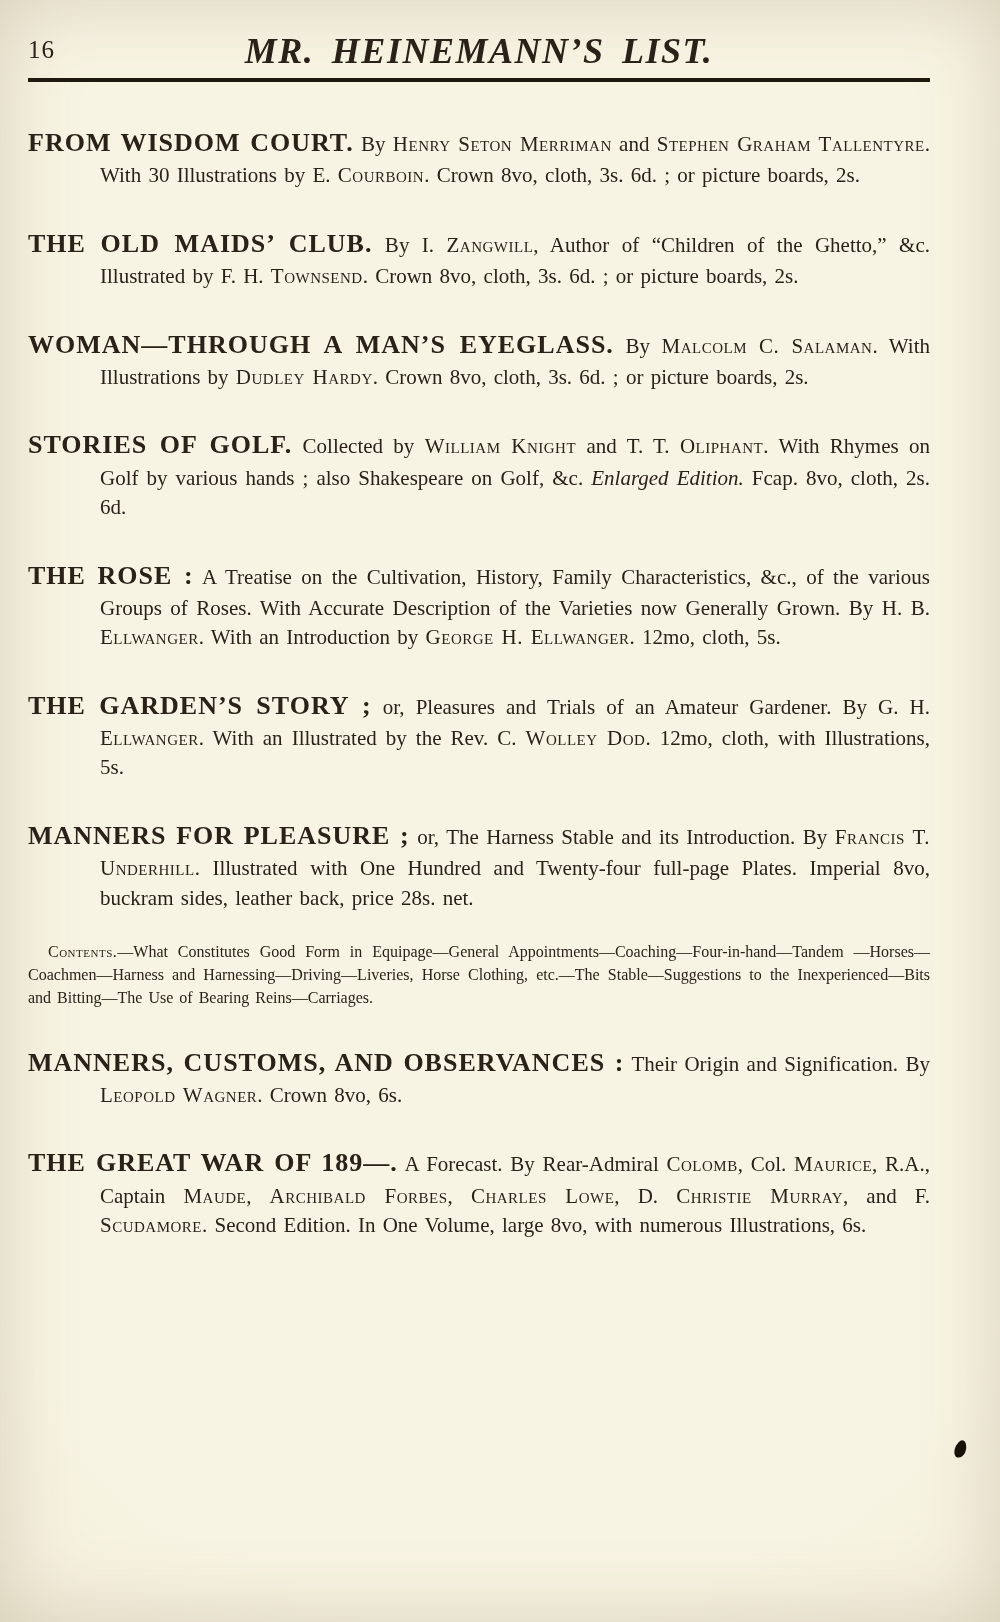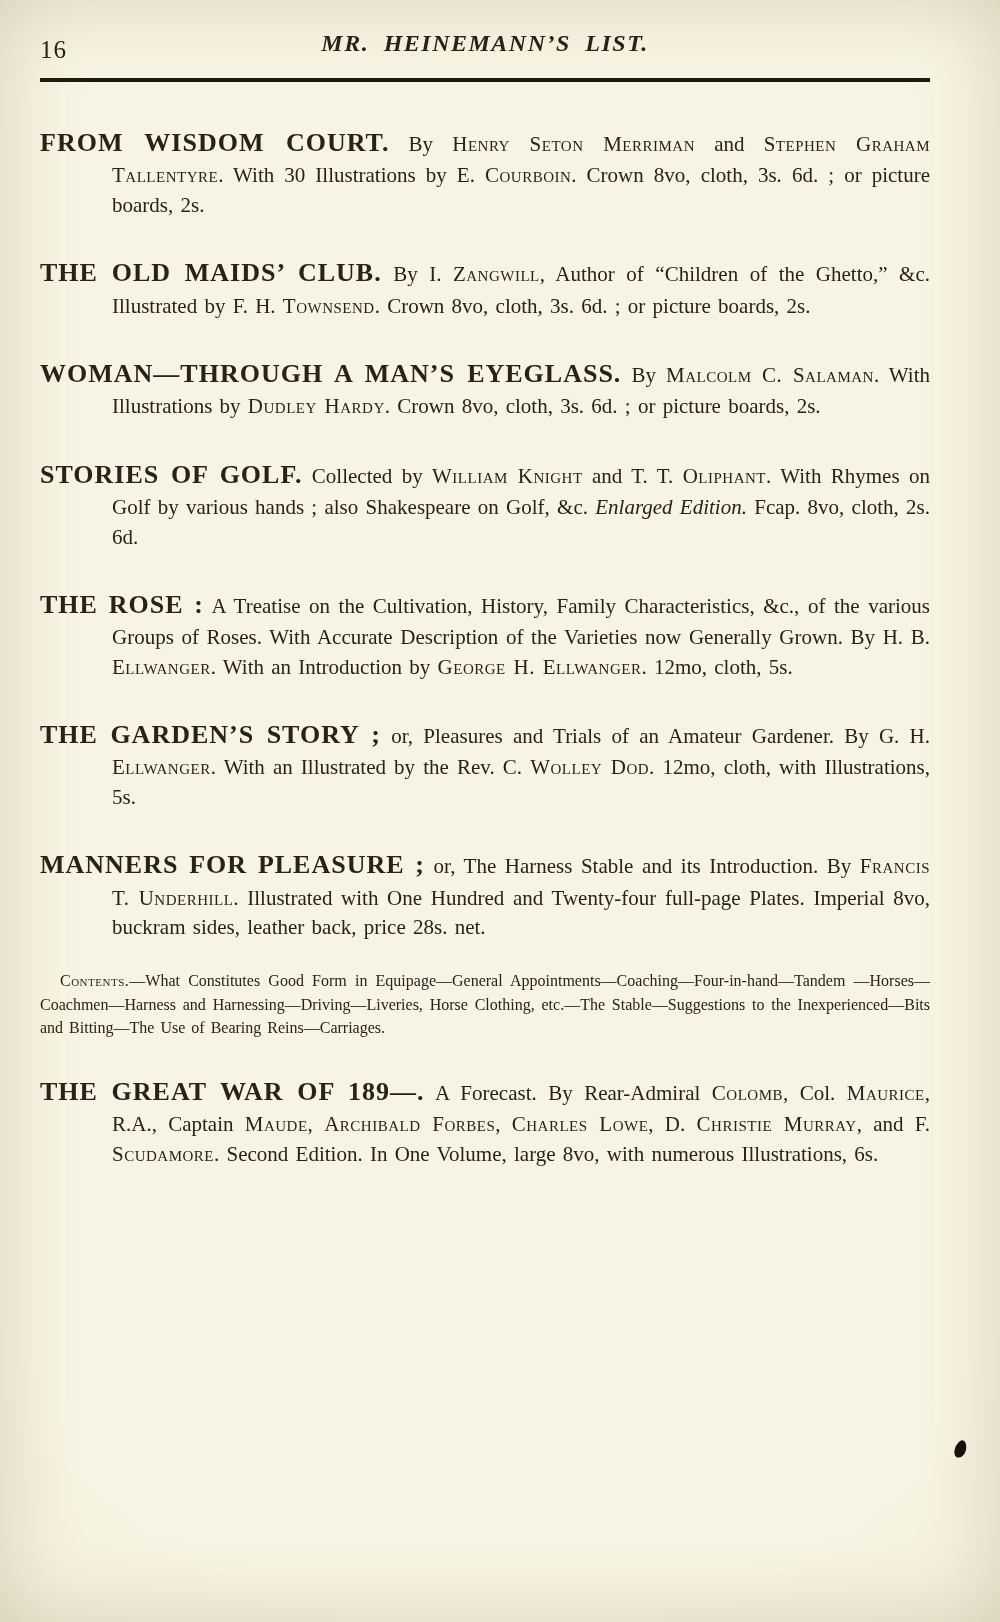--- a/index.html
+++ b/index.html
@@ -5,36 +5,36 @@
   html, body { margin: 0; padding: 0; }
   body {
     width: 1000px; height: 1622px;
     background: #e6dfca;
     font-family: "Liberation Serif", "DejaVu Serif", serif;
   }
   .page {
     position: relative;
     width: 1000px; height: 1622px;
     box-sizing: border-box;
-    padding: 26px 70px 20px 40px;
+    padding: 26px 70px 20px 28px;
     color: #2a2218;
     background: #f4efde;
     background-image: radial-gradient(ellipse 120% 100% at 50% 45%, #f8f4e3 55%, #eae3cc 100%);
     box-shadow: inset 0 0 80px rgba(110, 92, 55, 0.22);
     overflow: hidden;
   }
   .page-header { position: relative; height: 48px; }
   .page-number {
     position: absolute; left: 0; top: 10px;
     font-size: 25px; letter-spacing: 1px;
   }
   .list-title {
     margin: 0; padding-top: 4px;
     text-align: center;
-    font-size: 24px; font-style: italic; font-weight: bold;
+    font-size: 36px; font-style: italic; font-weight: bold;
     letter-spacing: 1.5px; word-spacing: 7px;
   }
   .header-rule { height: 4px; background: #1f1910; margin-top: 4px; }
   .entries { margin-top: 43px; }
   .entry {
     margin: 0 0 35px 0;
     font-size: 21px; line-height: 1.4;
     text-align: justify;
     padding-left: 72px; text-indent: -72px;
     word-spacing: 2px;
@@ -82,20 +82,21 @@
 
     <p class="entry"><span class="entry-title">THE ROSE :</span><span class="entry-body"><span> A Treatise on the Cultivation, History, Family Characteristics, &amp;c., of the various Groups of Roses. With Accurate Description of the Varieties now Generally Grown. By H. B. </span><span class="seg-sc">Ellwanger</span><span>. With an Introduction by </span><span class="seg-sc">George H. Ellwanger</span><span>. 12mo, cloth, 5s.</span></span></p>
 
     <p class="entry"><span class="entry-title">THE GARDEN’S STORY ;</span><span class="entry-body"><span> or, Pleasures and Trials of an Amateur Gardener. By G. H. </span><span class="seg-sc">Ellwanger</span><span>. With an Illustrated by the Rev. C. </span><span class="seg-sc">Wolley Dod</span><span>. 12mo, cloth, with Illustrations, 5s.</span></span></p>
 
 
     <p class="entry"><span class="entry-title">MANNERS FOR PLEASURE ;</span><span class="entry-body"><span> or, The Harness Stable and its Introduction. By </span><span class="seg-sc">Francis T. Underhill</span><span>. Illustrated with One Hundred and Twenty-four full-page Plates. Imperial 8vo, buckram sides, leather back, price 28s. net.</span></span></p>
 
     <p class="contents-note"><span class="seg-sc">Contents.</span><span>—What Constitutes Good Form in Equipage—General Appointments—Coaching—Four-in-hand—Tandem —Horses—Coachmen—Harness and Harnessing—Driving—Liveries, Horse Clothing, etc.—The Stable—Suggestions to the Inexperienced—Bits and Bitting—The Use of Bearing Reins—Carriages.</span></p>
 
+    <p class="entry"><span class="entry-title">MANNERS, CUSTOMS, AND OBSERVANCES :</span><span class="entry-body"><span> Their Origin and Signification. By </span><span class="seg-sc">Leopold Wagner</span><span>. Crown 8vo, 6s.</span></span></p>
 
     <p class="entry"><span class="entry-title">THE GREAT WAR OF 189—.</span><span class="entry-body"><span> A Forecast. By Rear-Admiral </span><span class="seg-sc">Colomb</span><span>, Col. </span><span class="seg-sc">Maurice</span><span>, R.A., Captain </span><span class="seg-sc">Maude</span><span>, </span><span class="seg-sc">Archibald Forbes</span><span>, </span><span class="seg-sc">Charles Lowe</span><span>, D. </span><span class="seg-sc">Christie Murray</span><span>, and F. </span><span class="seg-sc">Scudamore</span><span>. Second Edition. In One Volume, large 8vo, with numerous Illustrations, 6s.</span></span></p>
 
   </main>
 
   <div class="ink-blot"></div>
 
 </div>
 
 </body></html>

